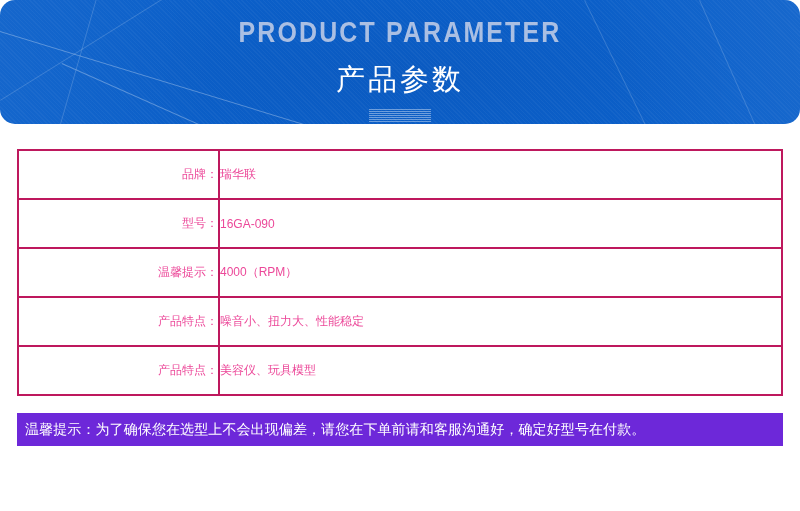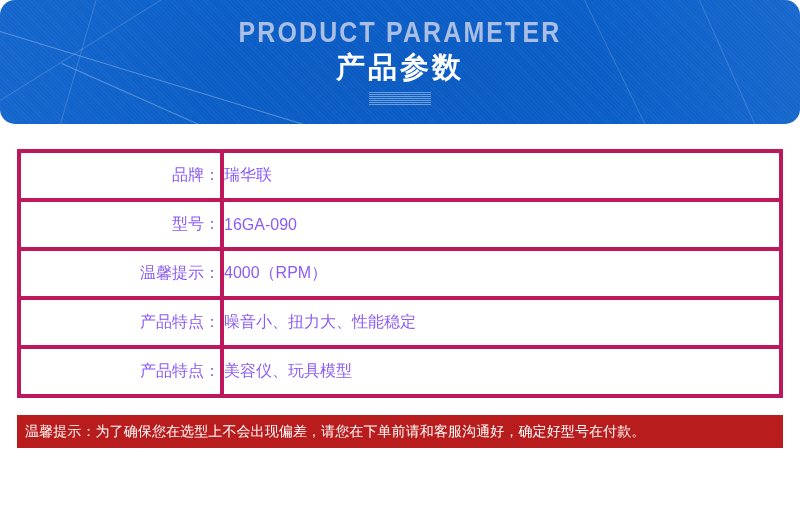--- a/index.html
+++ b/index.html
@@ -64,24 +64,24 @@
     padding-top: 17px;
     font-size: 29px;
     font-weight: 700;
     letter-spacing: 2.5px;
     color: #aabfe3;
     font-family: "Liberation Sans Narrow", "Liberation Sans", sans-serif;
     transform: scaleX(0.86);
     line-height: 1.05;
   }
   .title-cn {
-    margin: 0;
+    margin: 12px;
     padding-top: 4px;
     font-size: 29px;
-    font-weight: 700;
+    font-weight: 400;
     letter-spacing: 3px;
     color: #ffffff;
     line-height: 1.15;
   }
   .title-rule {
     width: 62px;
     height: 13px;
     margin: 7px auto 0 auto;
     background: repeating-linear-gradient(
       to bottom,
@@ -96,24 +96,24 @@
     padding: 25px 17px 0 17px;
   }
   table.spec {
     width: 766px;
     border-collapse: collapse;
     table-layout: fixed;
     border: 1px solid #9a9a9a;
   }
   table.spec tr { height: 49px; }
   table.spec td {
-    border: 4px solid #be185d;
+    border: 2px solid #be185d;
     padding: 0;
-    font-size: 16px;
-    color: #8b5cf6;
+    font-size: 12px;
+    color: #ec4899;
     vertical-align: middle;
     white-space: nowrap;
   }
   td.lbl {
     width: 199px;
     text-align: right;
     padding-right: 28px;
     color: #3a3a3a;
   }
   td.val {
@@ -121,21 +121,21 @@
     padding-left: 45px;
     color: #3f3f3f;
     margin-left: 28px;
   }
 
   
   .tipbar {
     margin: 17px 17px 0 17px;
     width: 766px;
     height: 33px;
-    background: #b91c1c;
+    background: #6d28d9;
     color: #ffffff;
     font-size: 14px;
     line-height: 33px;
     padding: 0 8px;
     box-sizing: border-box;
     white-space: nowrap;
     overflow: hidden;
     letter-spacing: 0.1px;
   }
 </style>

